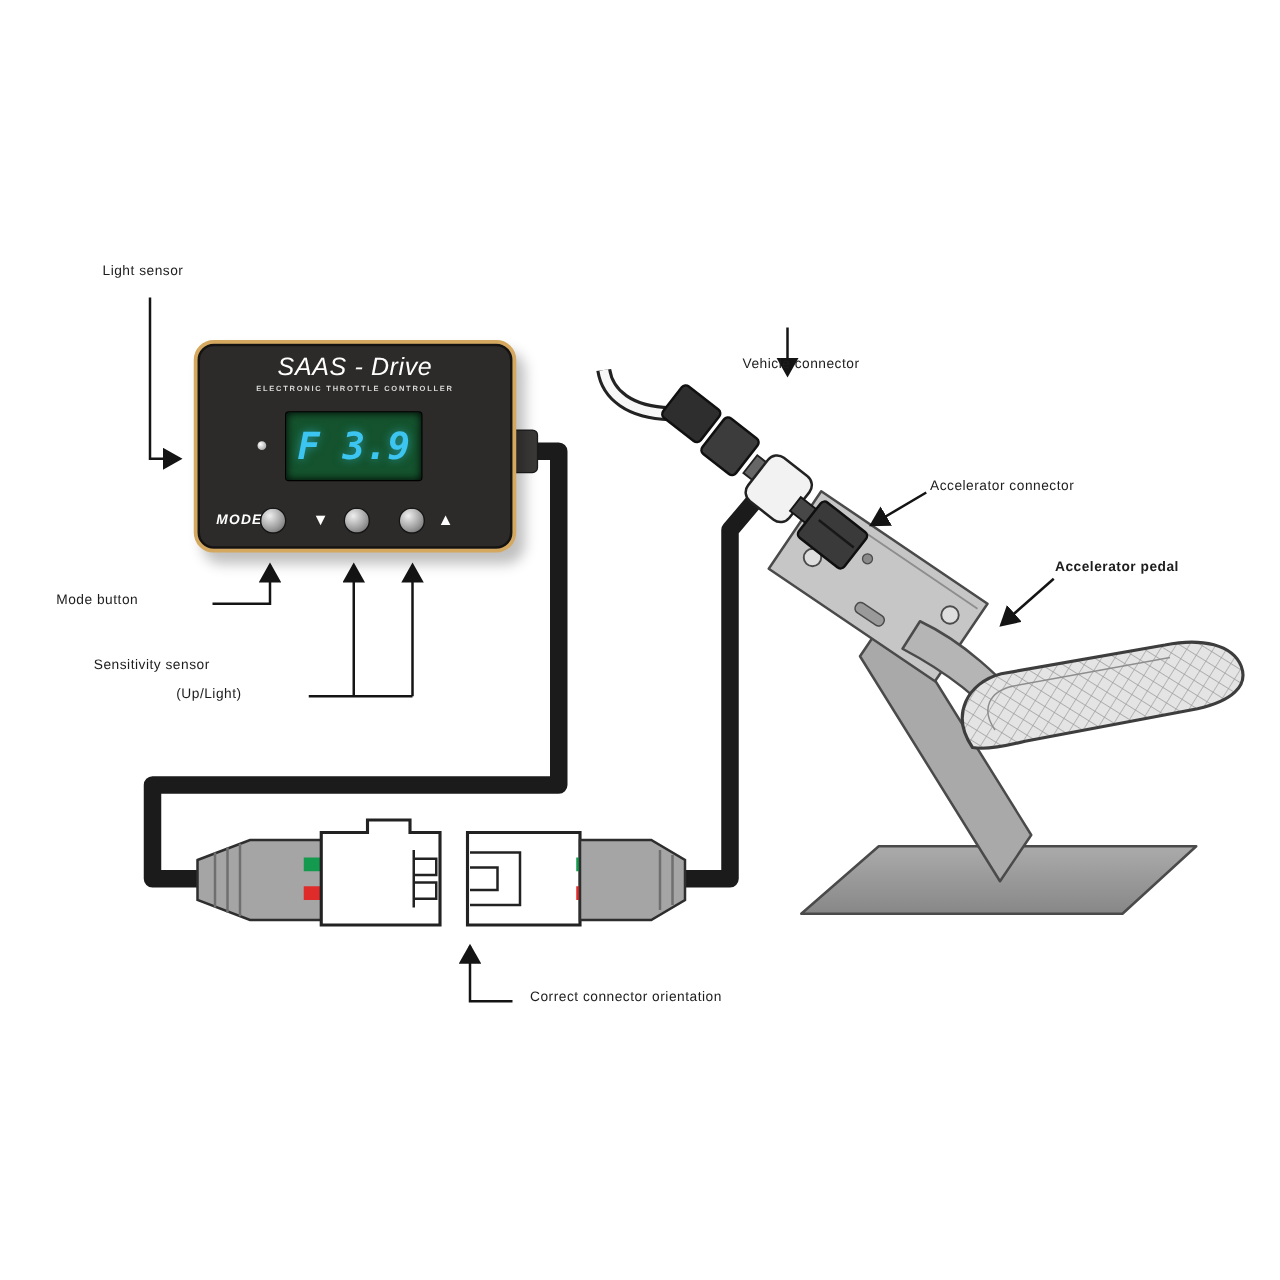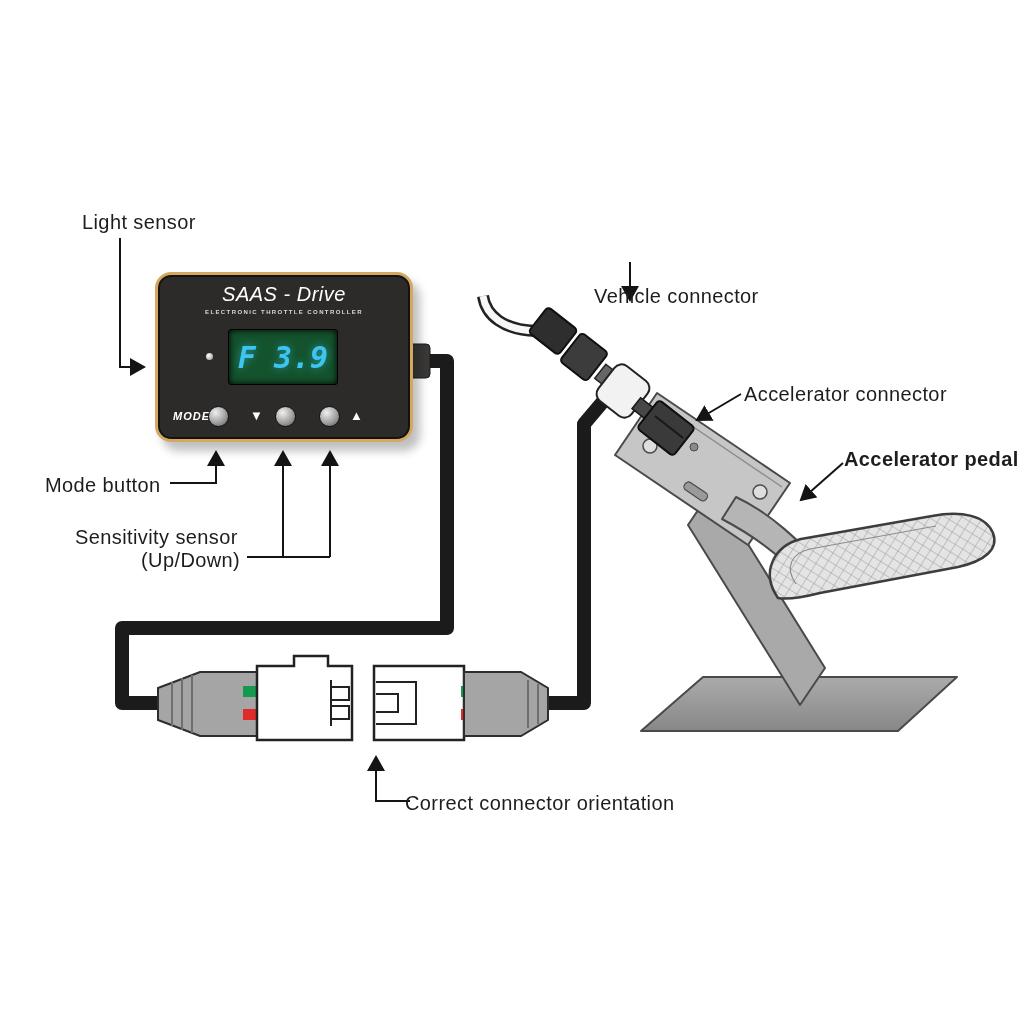--- a/index.html
+++ b/index.html
@@ -1,29 +1,29 @@
 <!DOCTYPE html>
 <html style="--display-text: #3cc5f0; --device-body: #2d2b29; --device-frame: #d4a95f; --cable: #1b1b1b; --wire-green: #149a4e; --wire-red: #e02b2b;"><head>
 <meta charset="utf-8">
 <style>
   html,body{margin:0;padding:0;}
   body{
     width:1024px;height:1024px;position:relative;background:#ffffff;
     font-family:"Liberation Sans", sans-serif;overflow:hidden;color:#1d1d1d;
   }
   .art{position:absolute;left:0;top:0;z-index:1;}
-  .label{position:absolute;z-index:4;font-size:20px;letter-spacing:.4px;color:#1d1d1d;white-space:nowrap;}
+  .label{position:absolute;z-index:4;font-size:11px;letter-spacing:.4px;color:#1d1d1d;white-space:nowrap;}
   .lbl-light{left:82px;top:211px;}
   .lbl-vehicle{left:594px;top:252px;margin-top:33px;}
   .lbl-accconn{left:744px;top:383px;}
   .lbl-accpedal{left:844px;top:448px;font-weight:bold;}
   .lbl-mode{left:45px;top:474px;}
   .lbl-sens1{left:75px;top:526px;}
   .lbl-sens2{left:141px;top:549px;}
-  .lbl-orient{left:405px;top:792px;}
+  .lbl-orient{left:424px;top:792px;}
 
   
   .device{
     position:absolute;left:155px;top:272px;width:252px;height:164px;z-index:3;
     background:var(--device-body,#2d2b29);
     border:3px solid var(--device-frame,#d4a95f);
     border-radius:16px;
     box-shadow:inset 0 0 0 2px rgba(0,0,0,.55), 7px 9px 10px rgba(0,0,0,.25);
   }
   .brand-row{position:absolute;top:8px;left:0;right:0;text-align:center;color:#fff;
@@ -150,14 +150,14 @@
     <span class="tri tri-up">▲</span>
   </div>
 </div>
 
 <div class="label lbl-light">Light sensor</div>
 <div class="label lbl-vehicle">Vehicle connector</div>
 <div class="label lbl-accconn">Accelerator connector</div>
 <div class="label lbl-accpedal">Accelerator pedal</div>
 <div class="label lbl-mode">Mode button</div>
 <div class="label lbl-sens1">Sensitivity sensor</div>
-<div class="label lbl-sens2">(Up/Down)</div>
+<div class="label lbl-sens2">(Up/Light)</div>
 <div class="label lbl-orient">Correct connector orientation</div>
 
 </body></html>

